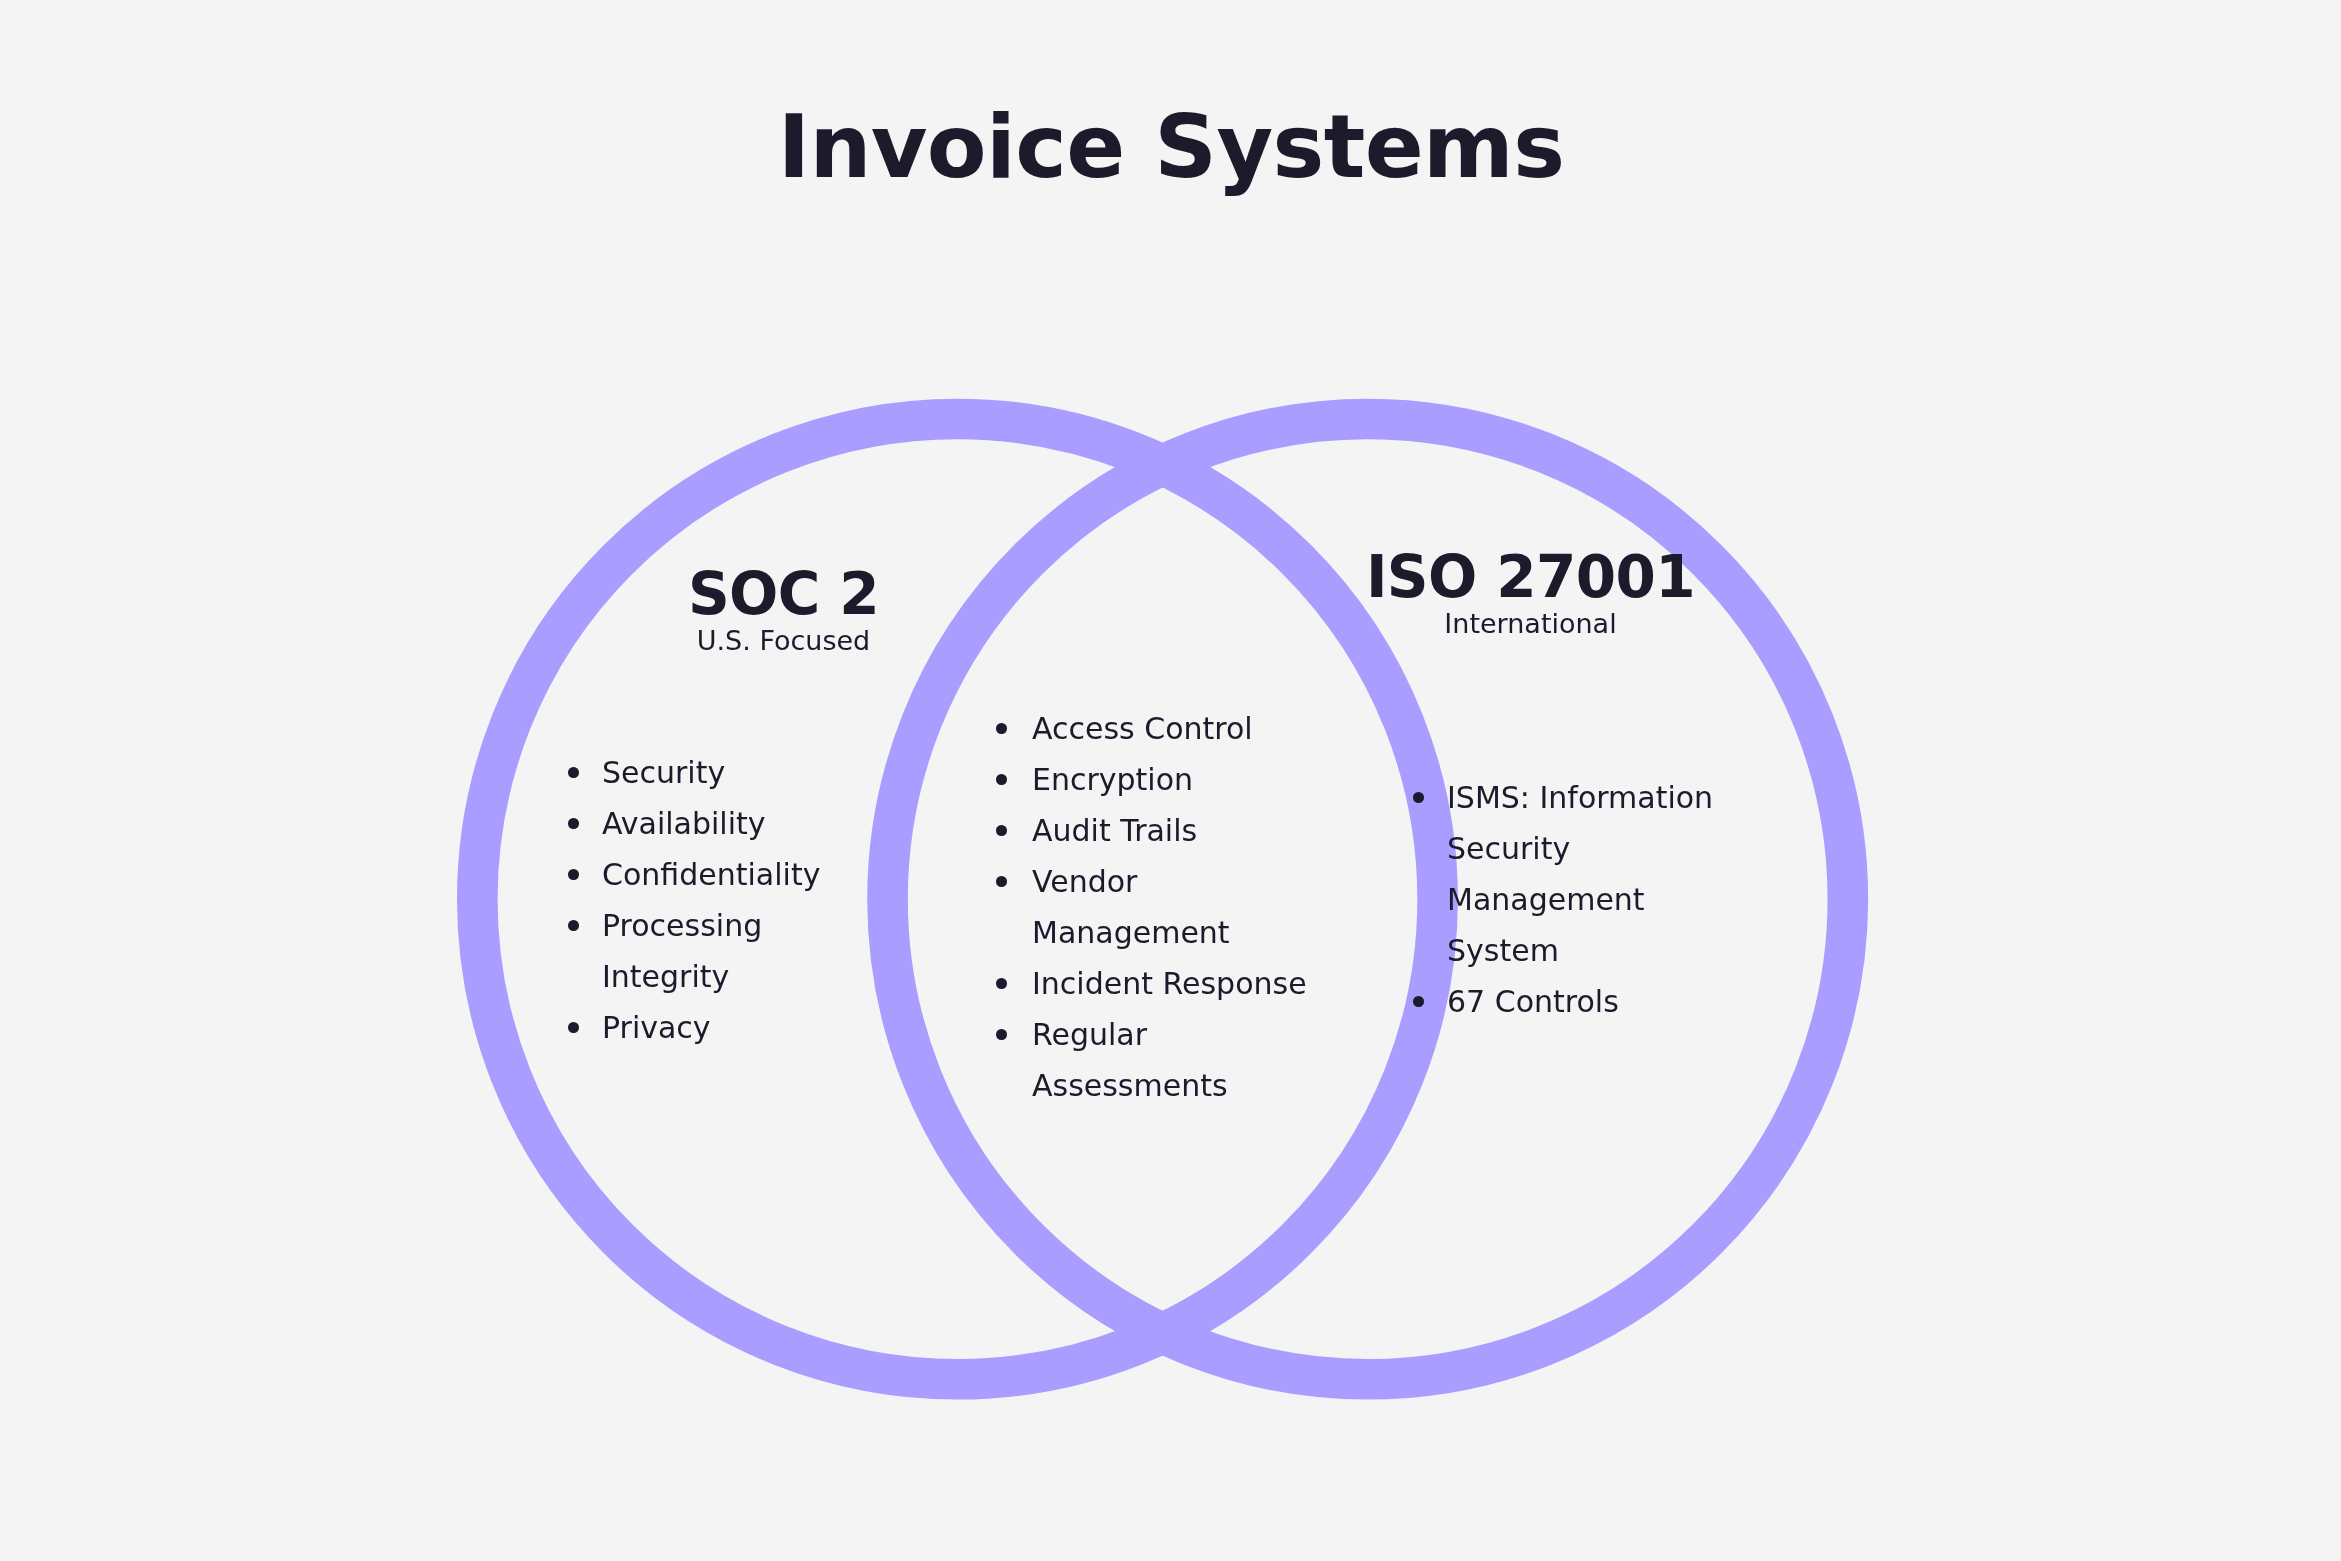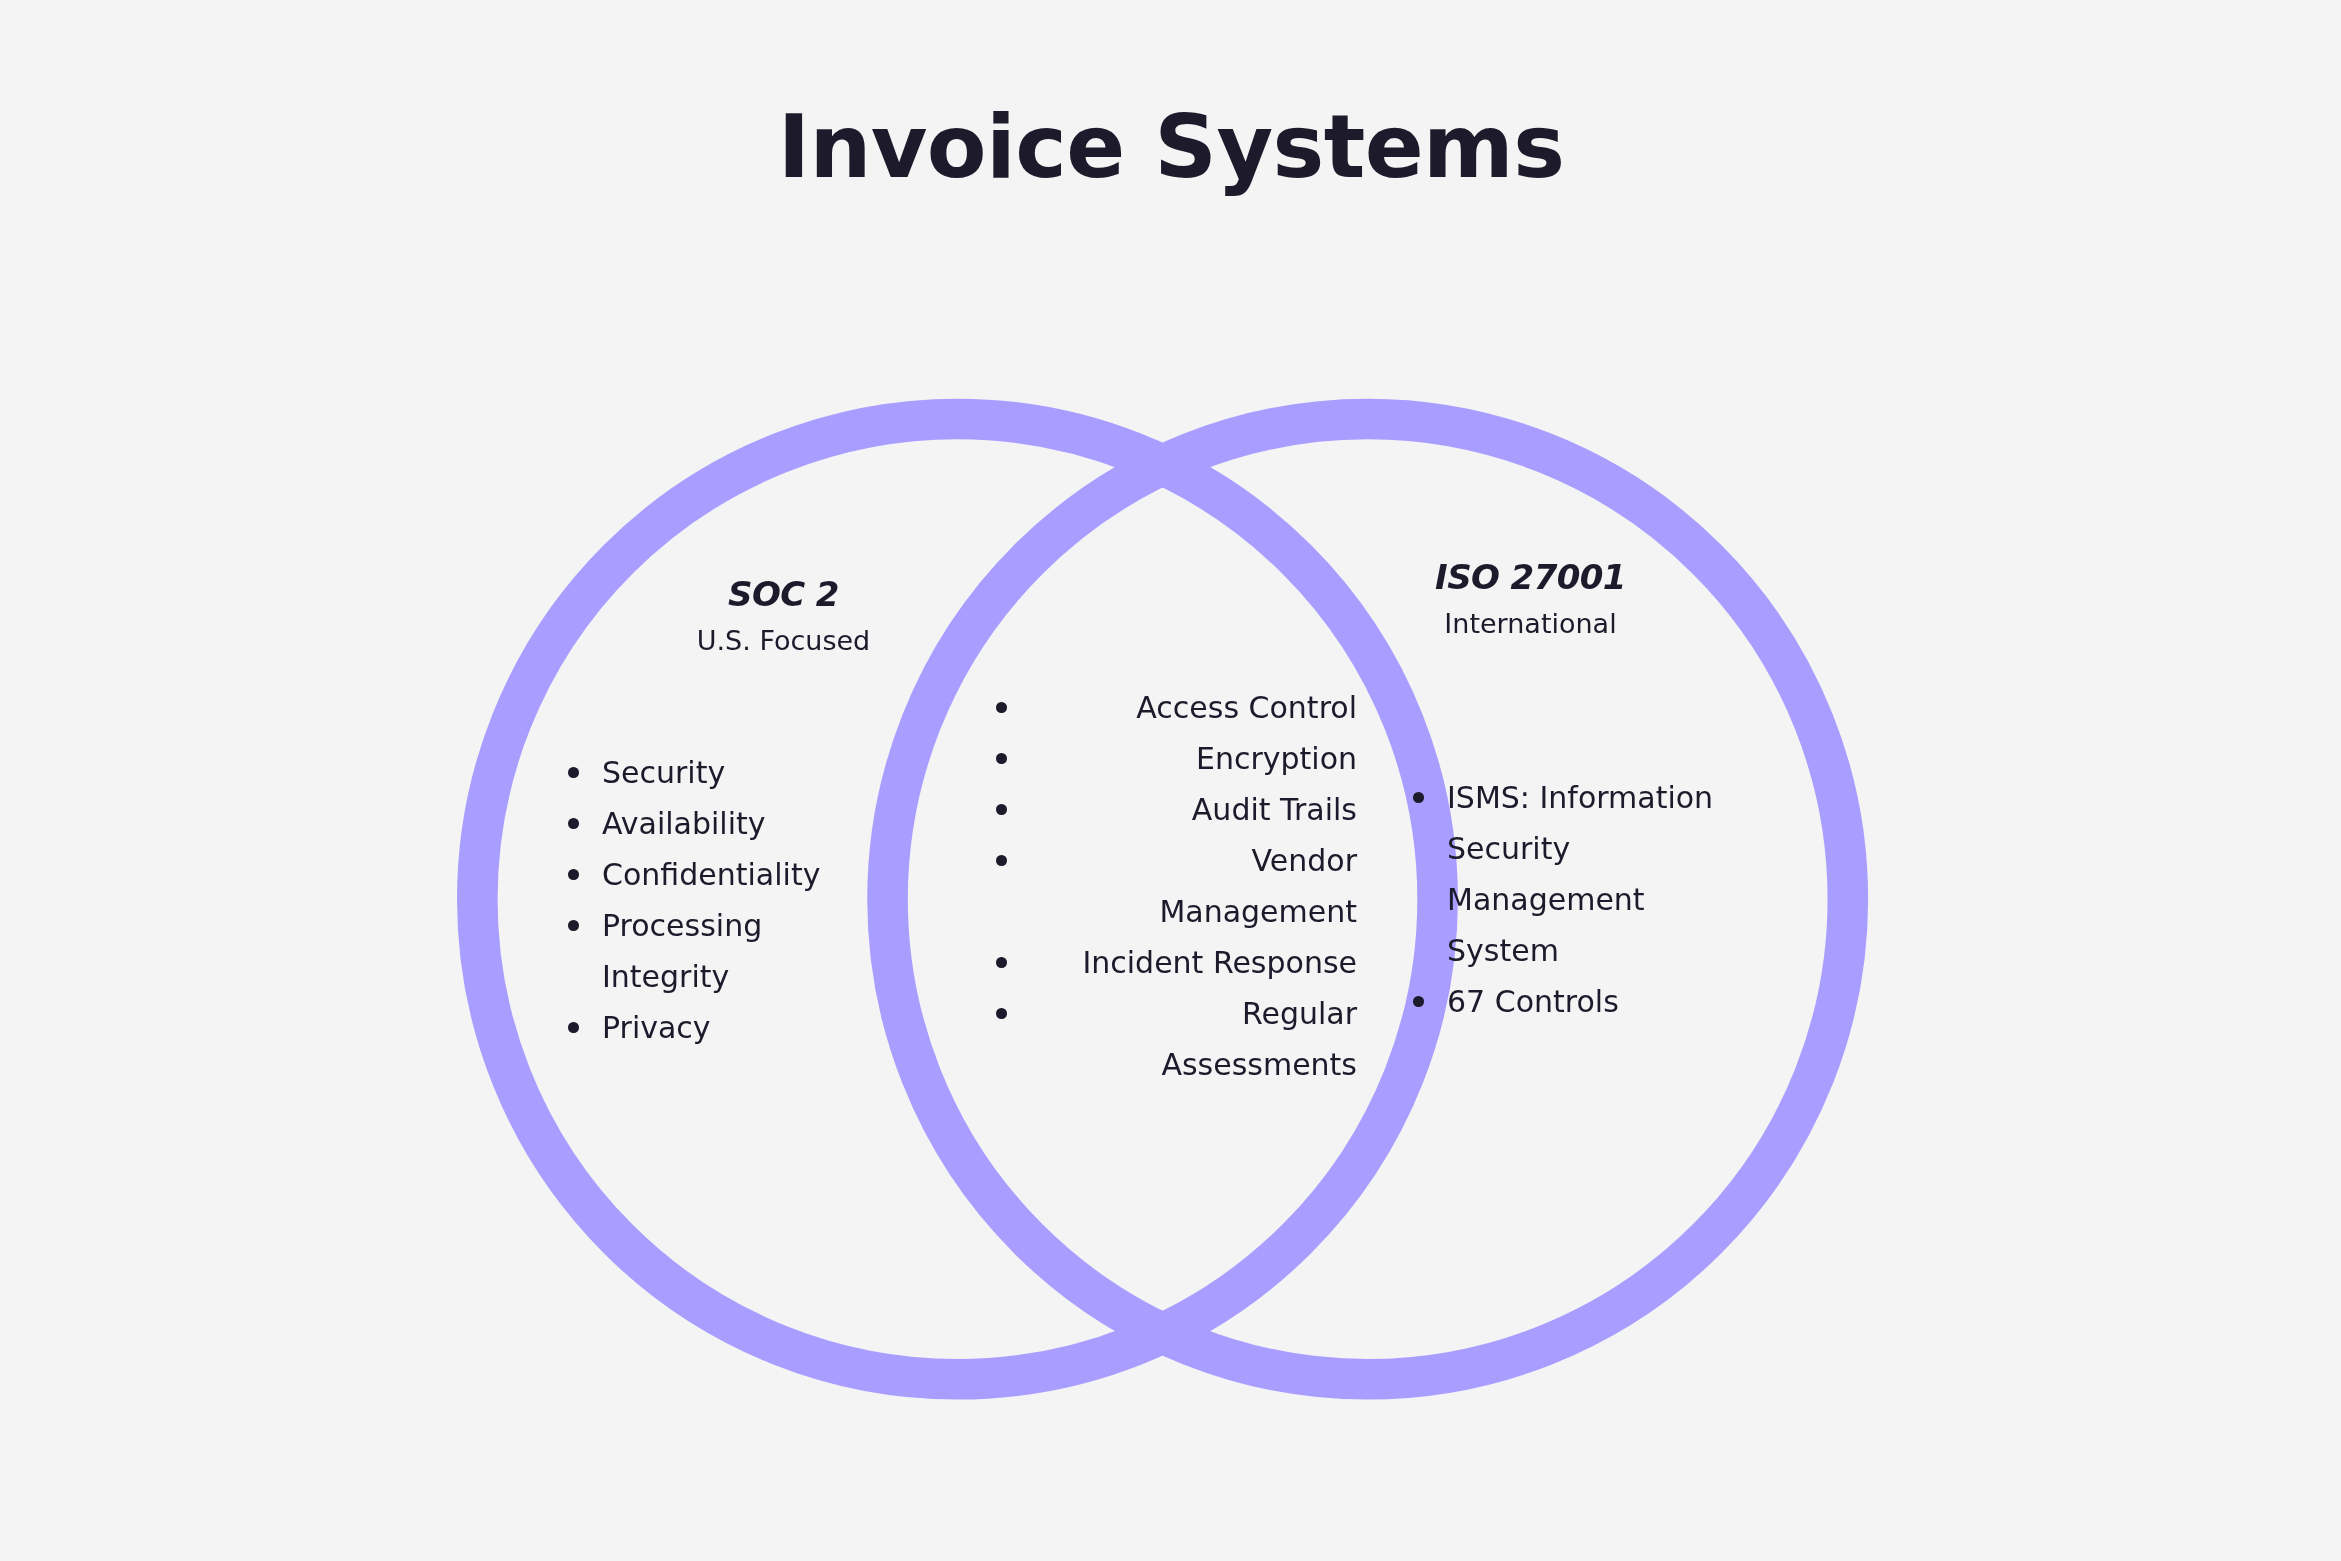--- a/index.html
+++ b/index.html
@@ -36,24 +36,23 @@
       height: 1561px;
     }
     .set-label {
       position: absolute;
       width: 437px;
       text-align: center;
       color: #1C1A2B;
     }
     .set-name {
       font-weight: bold;
-      font-size: 34px;
+      font-size: 58px;
       line-height: 56px;
       letter-spacing: -0.6px;
-      font-style: italic;
     }
     .set-sub {
       font-size: 27px;
       line-height: 37px;
     }
     ul.items {
       position: absolute;
       margin: 0;
       padding: 0;
       list-style: none;
@@ -97,21 +96,21 @@
 </div>
 
 <ul class="items" style="left:602px; top:747px; width:287px;">
   <li><span class="bullet" style="left:-34px;"></span><span>Security</span></li>
   <li><span class="bullet" style="left:-34px;"></span><span>Availability</span></li>
   <li><span class="bullet" style="left:-34px;"></span><span>Confidentiality</span></li>
   <li><span class="bullet" style="left:-34px;"></span><span>Processing</span><br><span>Integrity</span></li>
   <li><span class="bullet" style="left:-34px;"></span><span>Privacy</span></li>
 </ul>
 
-<ul class="items" style="left:1032px; top:682px; width:325px;text-align:right;">
+<ul class="items" style="left:1032px; top:703px; width:325px;">
   <li><span class="bullet" style="left:-36px;"></span><span>Access Control</span></li>
   <li><span class="bullet" style="left:-36px;"></span><span>Encryption</span></li>
   <li><span class="bullet" style="left:-36px;"></span><span>Audit Trails</span></li>
   <li><span class="bullet" style="left:-36px;"></span><span>Vendor</span><br><span>Management</span></li>
   <li><span class="bullet" style="left:-36px;"></span><span>Incident Response</span></li>
   <li><span class="bullet" style="left:-36px;"></span><span>Regular</span><br><span>Assessments</span></li>
 </ul>
 
 <ul class="items" style="left:1447px; top:772px; width:325px;">
   <li><span class="bullet" style="left:-34px;"></span><span>ISMS: Information</span><br><span>Security</span><br><span>Management</span><br><span>System</span></li>

